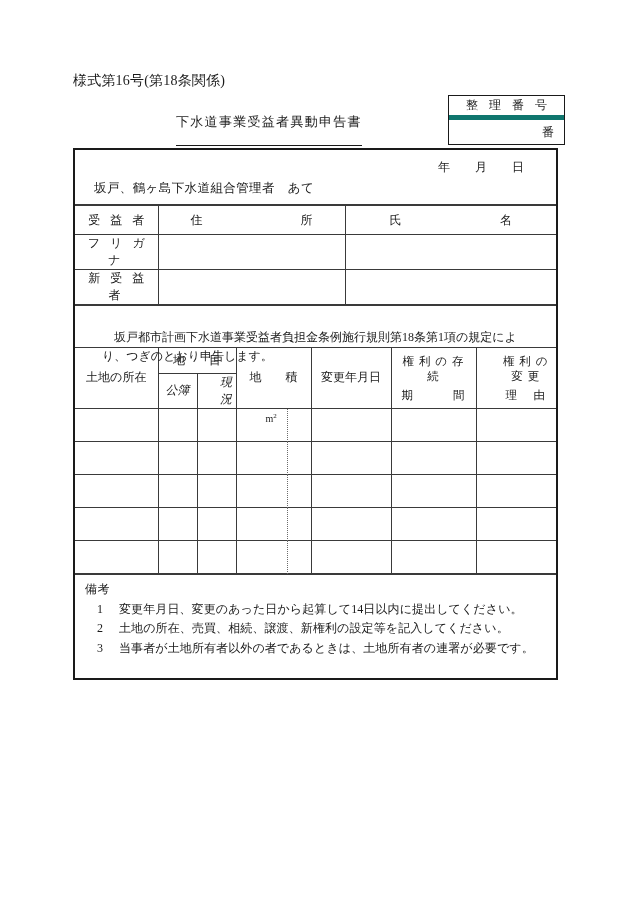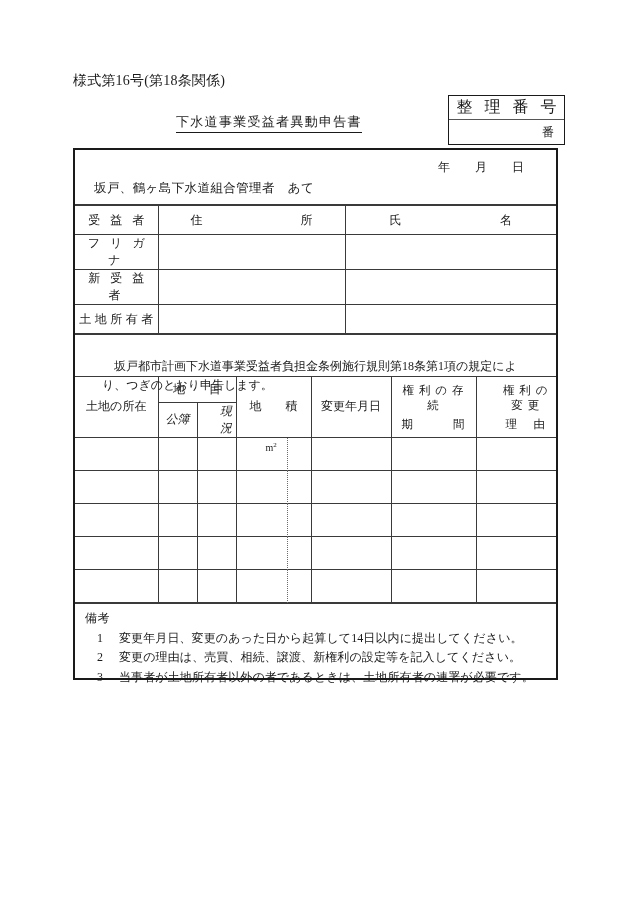--- a/index.html
+++ b/index.html
@@ -35,41 +35,41 @@
   }
 
   .doc-title {
     position: absolute;
     left: 176px;
     top: 113px;
     font-size: 13px;
     letter-spacing: 1.3px;
     white-space: nowrap;
     border-bottom: 1px solid #1a1a1a;
-    padding-bottom: 1px;
+    padding-bottom: 14px;
   }
 
   
   .ref-box {
     position: absolute;
     left: 448px;
     top: 95px;
     width: 117px;
     height: 50px;
     border: 1.6px solid #1a1a1a;
     box-sizing: border-box;
   }
   .ref-box-head {
     height: 24px;
-    border-bottom: 1px solid #0f766e;
+    border-bottom: 5px solid #0f766e;
     box-sizing: border-box;
     display: flex;
     align-items: center;
     justify-content: center;
-    font-size: 16px;
+    font-size: 12px;
     letter-spacing: 4px;
     text-indent: 4px;
   }
   .ref-box-body {
     height: 24px;
     display: flex;
     align-items: center;
     justify-content: flex-end;
     padding-right: 10px;
     font-size: 12px;
@@ -297,25 +297,20 @@
           </div>
         </th>
       </tr>
       <tr>
         <td class="ben-label">フ リ ガ ナ</td>
         <td class="ben-cell"></td>
         <td class="ben-cell"></td>
       </tr>
       <tr>
         <td class="ben-label">新 受 益 者</td>
-        <td class="ben-cell"></td>
-        <td class="ben-cell"></td>
-      </tr>
-      <tr>
-        <td class="ben-label">土地所有者</td>
         <td class="ben-cell"></td>
         <td class="ben-cell"></td>
       </tr>
     </tbody>
       </table>
 
     <div class="statement">
       <p>坂戸都市計画下水道事業受益者負担金条例施行規則第18条第1項の規定により、つぎのとおり申告します。</p>
     </div>
 
@@ -415,21 +410,21 @@
       </table>
 
     <div class="remarks">
       <div class="remarks-title">備考</div>
       <div class="remark-item">
         <span class="remark-no">1</span>
         <span class="remark-txt">変更年月日、変更のあった日から起算して14日以内に提出してください。</span>
       </div>
       <div class="remark-item">
         <span class="remark-no">2</span>
-        <span class="remark-txt">変更の理由は、売買、相続、譲渡、新権利の設定等を記入してください。</span>
+        <span class="remark-txt">土地の所在、売買、相続、譲渡、新権利の設定等を記入してください。</span>
       </div>
       <div class="remark-item">
         <span class="remark-no">3</span>
         <span class="remark-txt">当事者が土地所有者以外の者であるときは、土地所有者の連署が必要です。</span>
       </div>
     </div>
 
   </div>
 </div>
 

